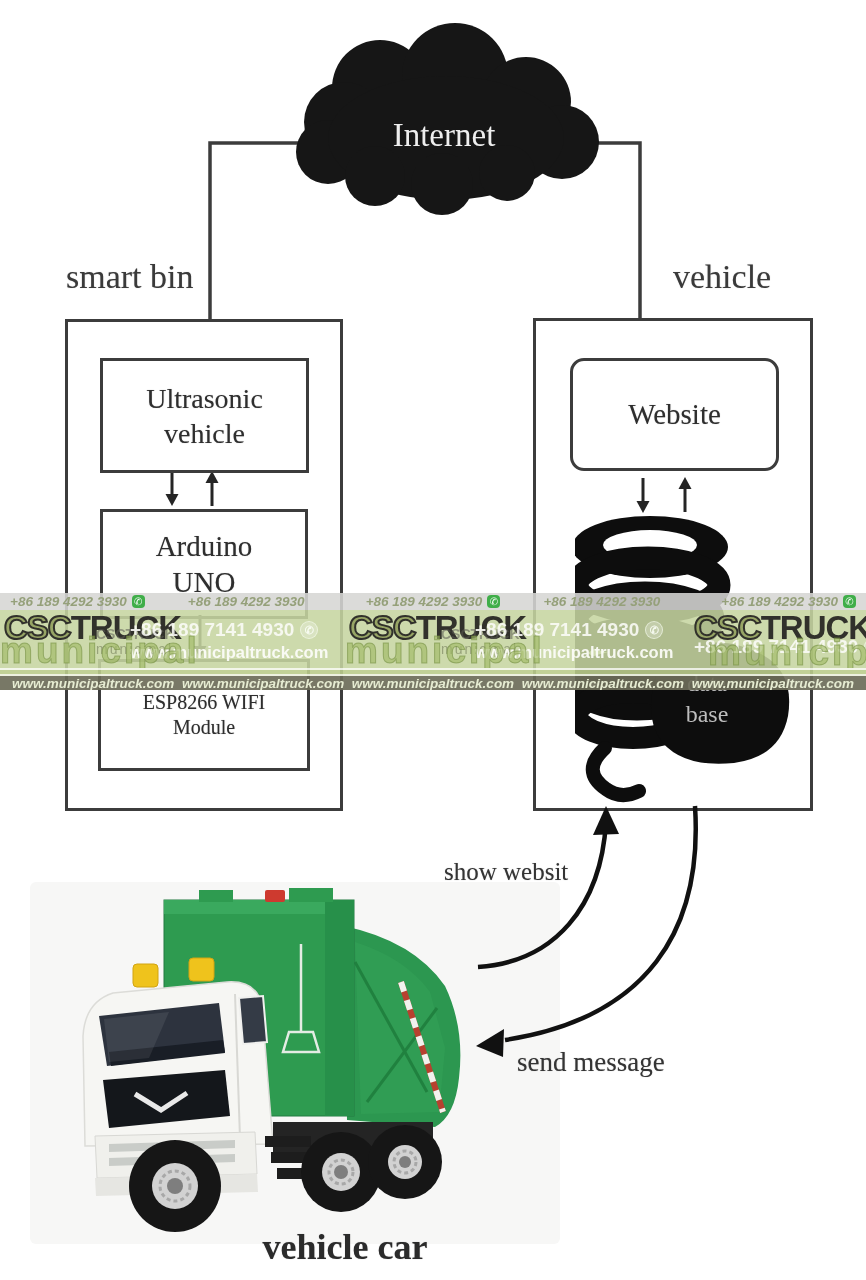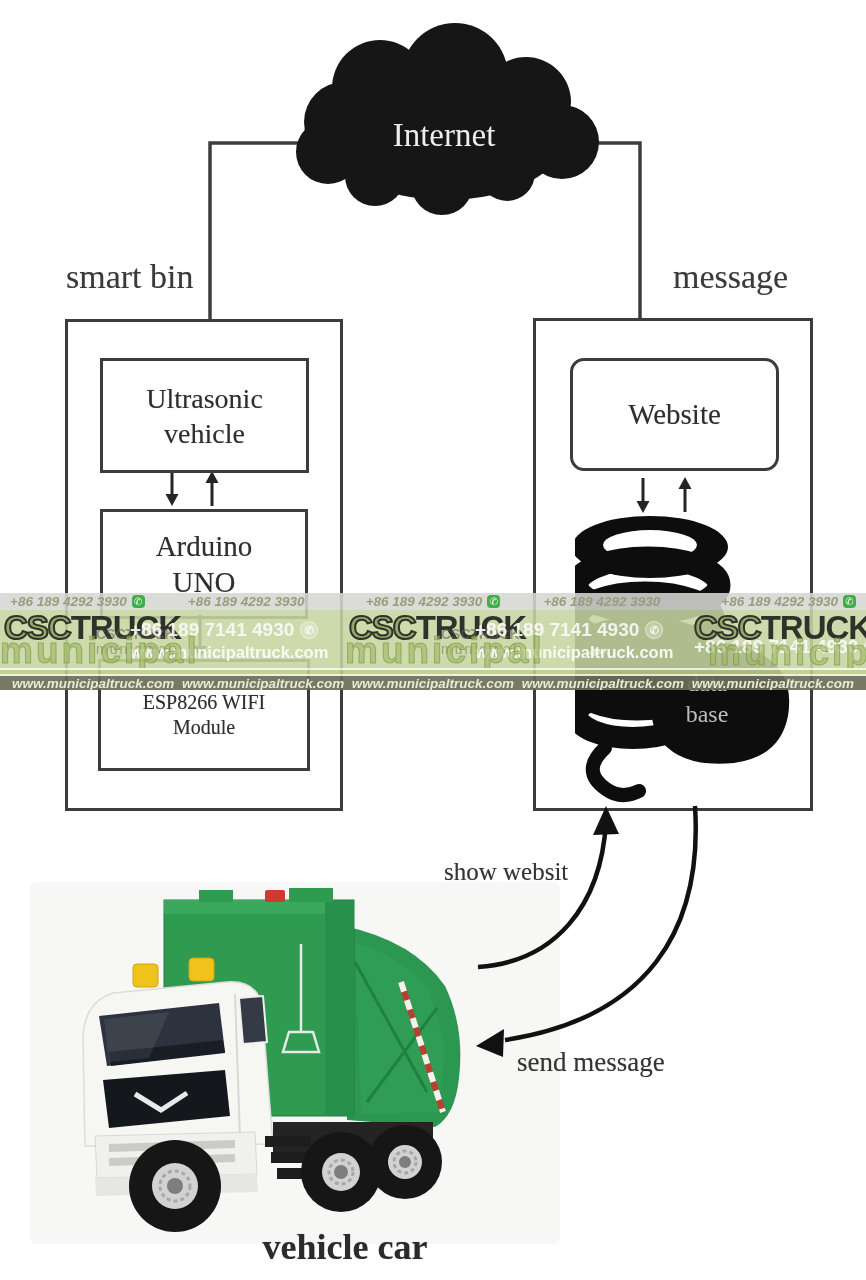--- a/index.html
+++ b/index.html
@@ -112,21 +112,21 @@
 
     <g stroke="#252525" stroke-width="3" fill="#252525">
       <line x1="643" y1="478" x2="643" y2="504"></line>
       <polygon points="643,513 636.5,501 649.5,501" stroke="none"></polygon>
       <line x1="685" y1="512" x2="685" y2="486"></line>
       <polygon points="685,477 678.5,489 691.5,489" stroke="none"></polygon>
     </g>
   </svg>
 
   <div class="sec-title labels-z" id="title-smartbin">smart bin</div>
-  <div class="sec-title labels-z" id="title-server">message</div>
+  <div class="sec-title labels-z" id="title-server">vehicle</div>
 
   <div class="dbox outer boxes-z" id="box-smartbin"></div>
   <div class="dbox boxes-z" id="box-ultrasonic">
     <div class="blabel">Ultrasonic vehicle</div>
   </div>
   <div class="dbox boxes-z" id="box-arduino">
     <div class="blabel">Arduino UNO</div>
   </div>
   <div class="dbox boxes-z" id="box-esp">
     <div class="blabel">ESP8266 WIFI Module</div>

